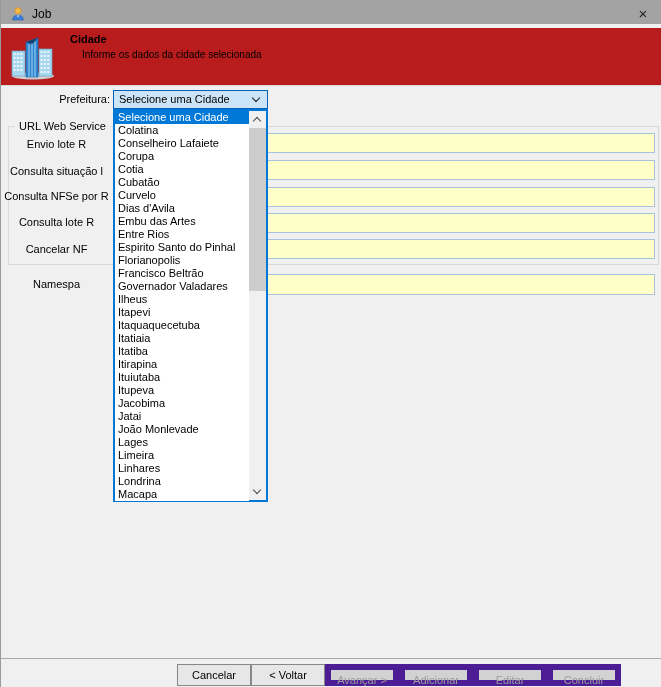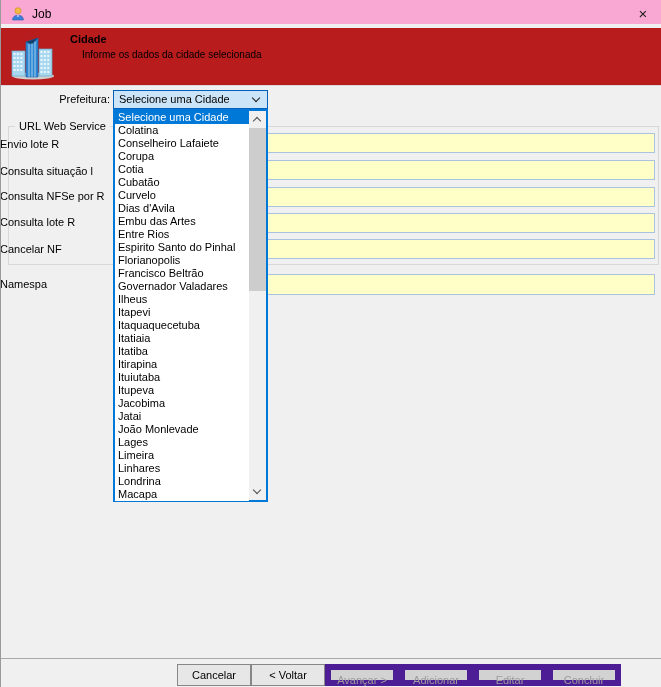--- a/index.html
+++ b/index.html
@@ -1,36 +1,36 @@
 <!DOCTYPE html>
 <html><head>
 <meta charset="utf-8">
 <style>
   * { margin:0; padding:0; box-sizing:border-box; }
   html,body { width:661px; height:687px; background:#f0f0f0; overflow:hidden;
               font-family:"Liberation Sans", sans-serif; }
   #dialog { position:relative; width:661px; height:687px; background:#f0f0f0; }
 
   
-  .titlebar { position:absolute; left:0; top:0; width:661px; height:24px; background:#f9a8d4; }
+  .titlebar { position:absolute; left:0; top:0; width:661px; height:24px; background:#a3a3a3; }
   .titlebar .app-icon { position:absolute; left:10px; top:6px; width:16px; height:16px; }
   .titlebar .title { position:absolute; left:32px; top:7px; font-size:12px; color:#000; }
   .close-btn { position:absolute; right:8px; top:4px; width:20px; height:20px;
                text-align:center; line-height:20px; font-size:15px; color:#1a1a1a; cursor:default; }
 
   
   .banner { position:absolute; left:0; top:28px; width:661px; height:58px;
             background:#b91c1c; border-bottom:1px solid #d9d9d9; }
   .banner .bicon { position:absolute; left:8px; top:7px; }
   .banner .btitle { position:absolute; left:70px; top:5px; font-size:11px; font-weight:bold; color:#000; }
   .banner .bsub { position:absolute; left:82px; top:21px; font-size:10px; color:#000; }
 
   
   .plabel { position:absolute; left:0; top:93px; width:110px; text-align:right; font-size:11px; color:#000; }
-  .flabels .flabel { position:absolute; left:0; width:113px; text-align:left; font-size:11px; color:#000; white-space:nowrap; overflow:hidden; }
+  .flabels .flabel { position:absolute; left:0; width:113px; text-align:center; font-size:11px; color:#000; white-space:nowrap; overflow:hidden; }
   .flabels .flabel:nth-of-type(1){ top:138px; }
   .flabels .flabel:nth-of-type(2){ top:165px; }
   .flabels .flabel:nth-of-type(3){ top:190px; }
   .flabels .flabel:nth-of-type(4){ top:216px; }
   .flabels .flabel:nth-of-type(5){ top:243px; }
   .flabels .flabel:nth-of-type(6){ top:278px; }
 
   
   .groupbox { position:absolute; left:8px; top:126px; width:651px; height:139px;
               border:1px solid #d8d8d8; }

